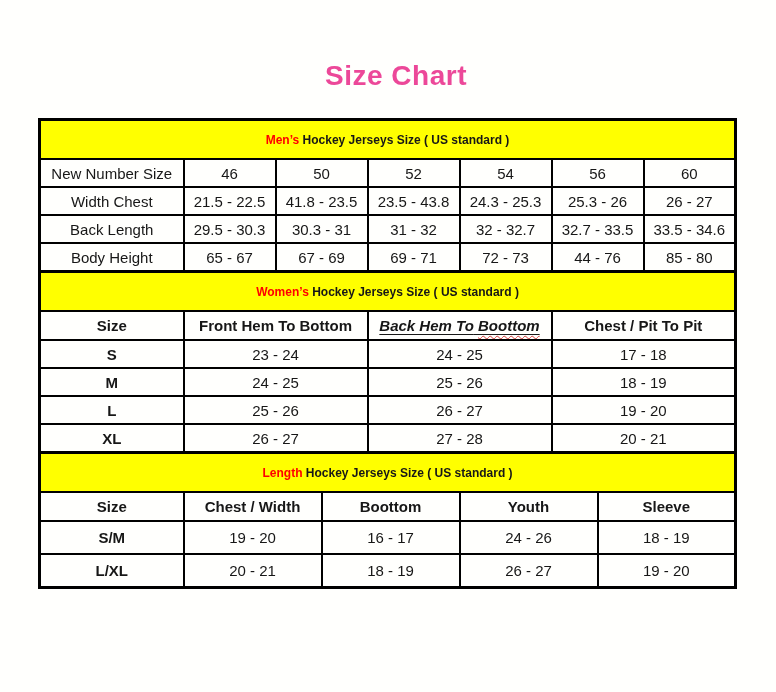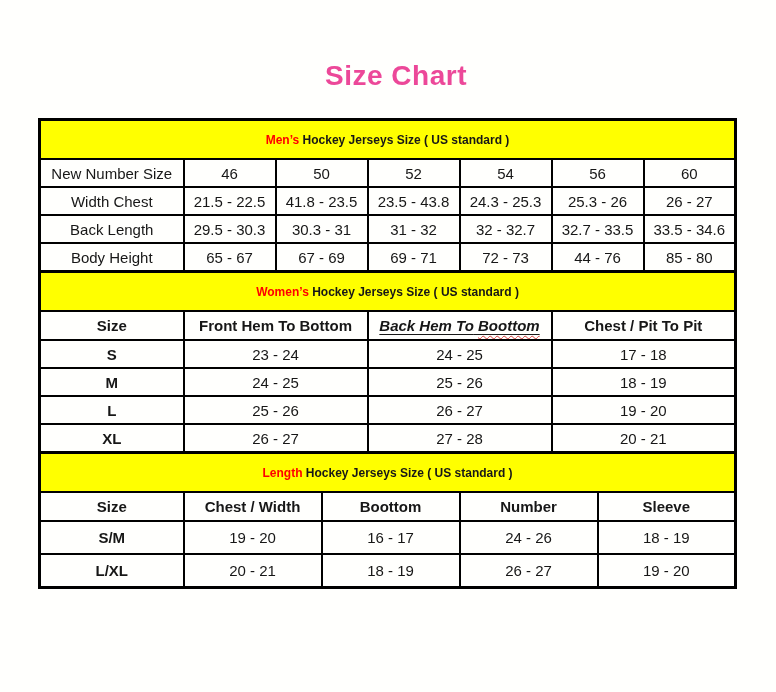--- a/index.html
+++ b/index.html
@@ -167,21 +167,21 @@
           <tr class="banner">
         <td colspan="5">
           <span class="hl">Length</span>
           <span>Hockey Jerseys Size ( US standard )</span>
         </td>
       </tr>
       <tr class="hdr">
         <td>Size</td>
         <td>Chest / Width</td>
         <td>Boottom</td>
-        <td>Number</td>
+        <td>Youth</td>
         <td>Sleeve</td>
       </tr>
       <tr class="data">
         <td class="sizecell">S/M</td>
         <td>19 - 20</td>
         <td>16 - 17</td>
         <td>24 - 26</td>
         <td>18 - 19</td>
       </tr>
       <tr class="data">

